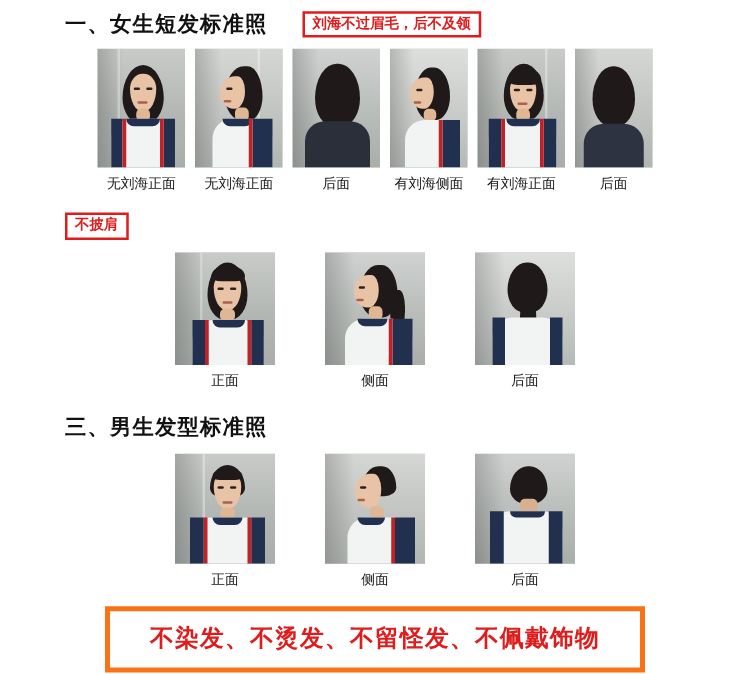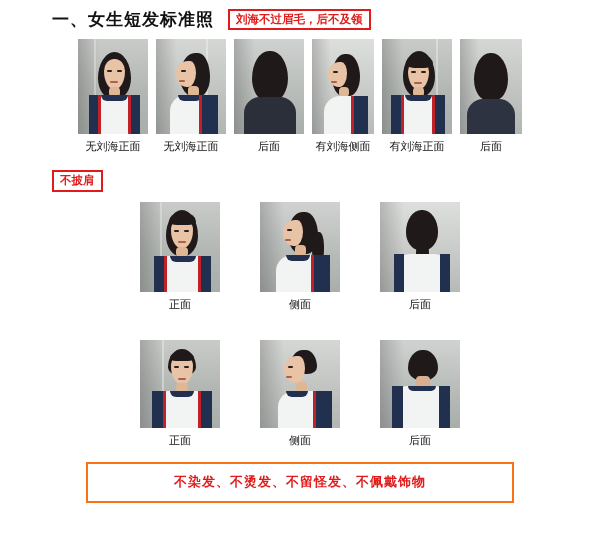--- a/index.html
+++ b/index.html
@@ -23,21 +23,21 @@
     padding: 0;
   }
 
   
   .section {
     position: relative;
   }
   .heading-row {
     display: flex;
     align-items: center;
-    gap: 14px;
+    gap: 28px;
     padding-left: 52px;
   }
   .heading-title {
     font-size: 17px;
     font-weight: bold;
     letter-spacing: 1px;
     color: #111;
     white-space: nowrap;
   }
   .note-box {
@@ -144,24 +144,24 @@
   .ponytail {
     position: absolute;
     background: #20191a;
     border-radius: 40% 40% 50% 50%;
   }
 
   
   .bottom-box {
     margin: 14px auto 0 auto;
     width: 424px;
-    border: 2px solid #f97316;
+    border: 4px solid #f97316;
     color: #e01b1b;
     text-align: center;
-    font-size: 13px;
+    font-size: 19px;
     font-weight: bold;
     letter-spacing: 1px;
     padding: 9px 0 10px 0;
   }
 
   .sec1 { margin-top: 8px; }
   .sec2 { margin-top: 16px; }
   .sec3 { margin-top: 18px; }
 </style>
 </head>
@@ -342,20 +342,21 @@
           </div>
         </div>
         <div class="caption">后面</div>
       </div>
 
     </div>
   </div>
 
   <div class="section sec3">
     <div class="heading-row">
+      <div class="heading-title">三、男生发型标准照</div>
     </div>
 
     <div class="photo-row" style="gap:40px;margin-top:10px;">
 
       <div class="photo-cell">
         <div class="photo" style="width:80px;height:88px;">
           <div class="bg wallA"></div>
           <div class="seam" style="left:22px;"></div>
           <div class="shadow-l"></div>
           <div class="hair" style="left:28px;top:9px;width:28px;height:26px;border-radius:50% 50% 35% 35%/70% 70% 30% 30%;"></div>

